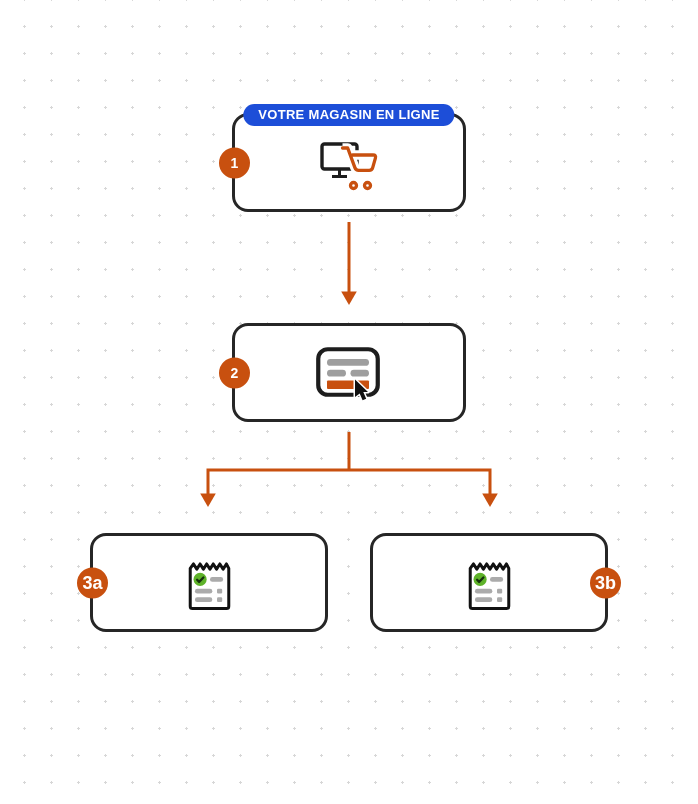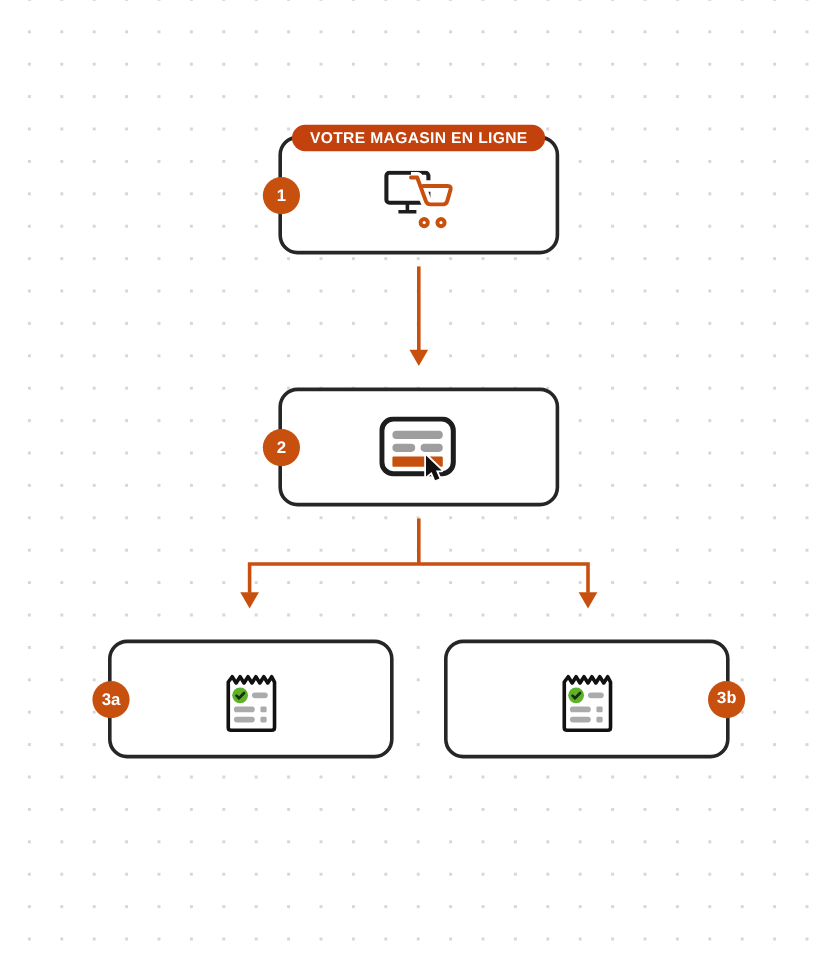--- a/index.html
+++ b/index.html
@@ -14,32 +14,32 @@
   .node{
     position:absolute;background:#ffffff;border:3px solid #262626;border-radius:16px;
     box-sizing:border-box;
   }
   .n1{left:232px;top:113px;width:234px;height:99px;}
   .n2{left:232px;top:323px;width:234px;height:99px;}
   .n3a{left:90px;top:533px;width:238px;height:99px;}
   .n3b{left:370px;top:533px;width:238px;height:99px;}
   .pill{
     position:absolute;top:-12px;left:50%;transform:translateX(-50%);
-    background:#c2410c;color:#ffffff;border-radius:999px;
+    background:#1d4ed8;color:#ffffff;border-radius:999px;
     font-size:13px;font-weight:bold;letter-spacing:.3px;line-height:22px;height:22px;
     padding:0 15px;white-space:nowrap;z-index:3;
   }
   .badge{
     position:absolute;top:50%;width:31px;height:31px;border-radius:50%;
     background:#c8500f;color:#ffffff;font-weight:bold;font-size:14px;
     display:flex;align-items:center;justify-content:center;z-index:3;
   }
   .badge.left{left:-16px;transform:translateY(-50%);}
-  .badge.right{right:-16px;transform:translateY(-50%);font-family:Liberation Mono, monospace;}
-  .badge.small{font-size:14px;}
+  .badge.right{right:-16px;transform:translateY(-50%);}
+  .badge.small{font-size:18px;}
   .icon-wrap{
     position:absolute;left:0;right:0;top:0;bottom:0;
     display:flex;align-items:center;justify-content:center;padding-top:8px;
   }
 </style>
 </head>
 <body>
 
 <div class="canvas">
 

